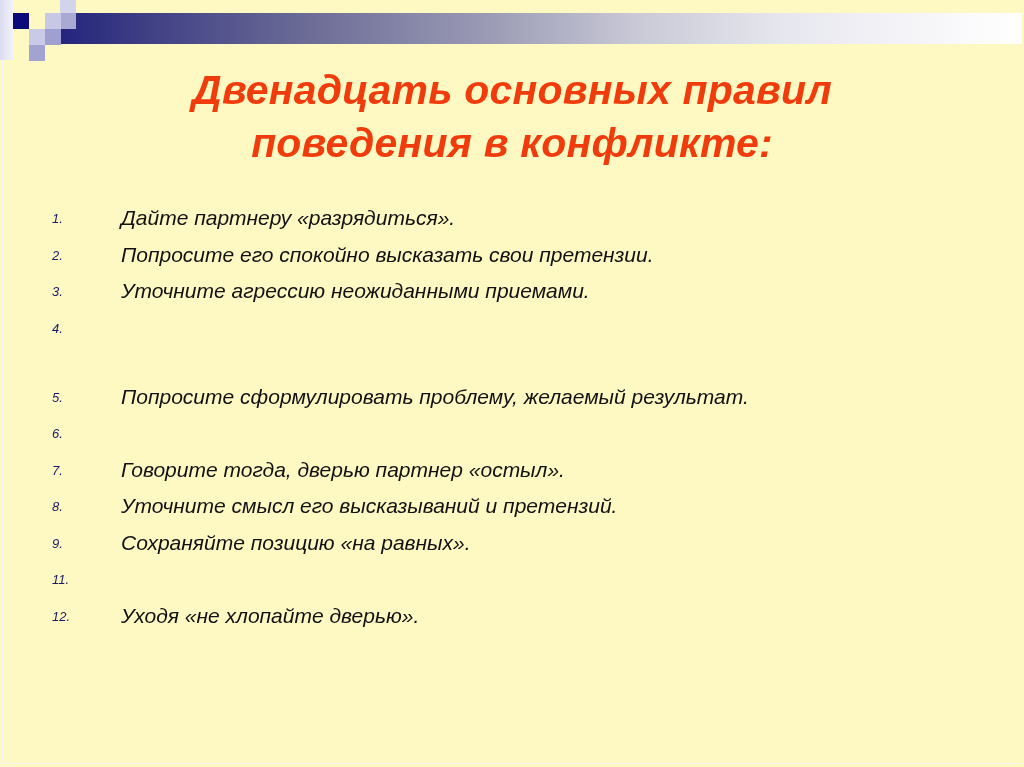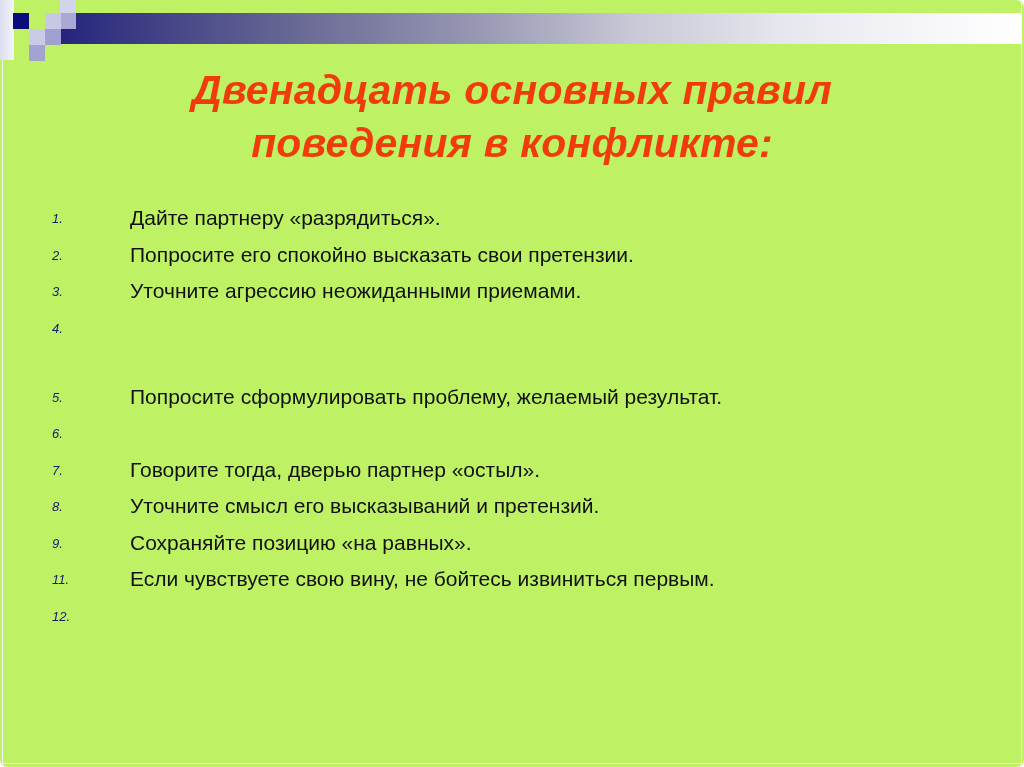--- a/index.html
+++ b/index.html
@@ -3,22 +3,21 @@
 <meta charset="utf-8">
 <style>
   html, body { margin: 0; padding: 0; }
   body {
     width: 1024px; height: 767px; overflow: hidden; position: relative;
     background: #ffffff;
     font-family: "Liberation Sans", sans-serif;
   }
   .slide {
     position: absolute; left: 0; top: 0; width: 1024px; height: 767px;
-    background: #bef264;
-    border-radius: 8px;
+    background: #fef9c3;
   }
   .slide-frame {
     position: absolute; left: 2px; top: 0; width: 1018px; height: 763px;
     border-right: 1px solid #f2f2f2; border-left: 1px solid #f4f4f4; border-bottom: 1px solid #f2f2f2;
     pointer-events: none;
   }
   
   .sq { position: absolute; }
   .sq-col { left: 0; top: 0; width: 14px; height: 60px;
     background: linear-gradient(to right, #dcdcf0, #f4f4fb); }
@@ -50,22 +49,22 @@
   .rule {
     position: relative; height: 36.5px;
   }
   .rule.tall { height: 69px; }
   .rule-num {
     position: absolute; left: 52px; top: 9px;
     font-size: 13px; font-style: italic; color: #1a1a66;
     font-family: "Liberation Sans", sans-serif;
   }
   .rule-text {
-    position: absolute; left: 130px; top: 0; width: 780px;
-    font-size: 21px; color: #111111; line-height: 32px;
+    position: absolute; left: 121px; top: 0; width: 780px;
+    font-size: 21px; font-style: italic; color: #111111; line-height: 32px;
     font-family: "Liberation Sans", sans-serif;
   }
 </style>
 </head>
 <body>
 
 <div class="slide">
   <div class="slide-frame"></div>
 
   <div class="sq sq-col"></div>
@@ -113,19 +112,19 @@
     <li class="rule">
       <span class="rule-num">8.</span>
       <span class="rule-text">Уточните смысл его высказываний и претензий.</span>
     </li>
     <li class="rule">
       <span class="rule-num">9.</span>
       <span class="rule-text">Сохраняйте позицию «на равных».</span>
     </li>
     <li class="rule">
       <span class="rule-num">11.</span>
-      <span class="rule-text">Если чувствуете свою вину, не бойтесь извиниться первым.</span>
     </li>
     <li class="rule">
       <span class="rule-num">12.</span>
+      <span class="rule-text">Уходя «не хлопайте дверью».</span>
     </li>
   </ol>
 </div>
 
 </body></html>

